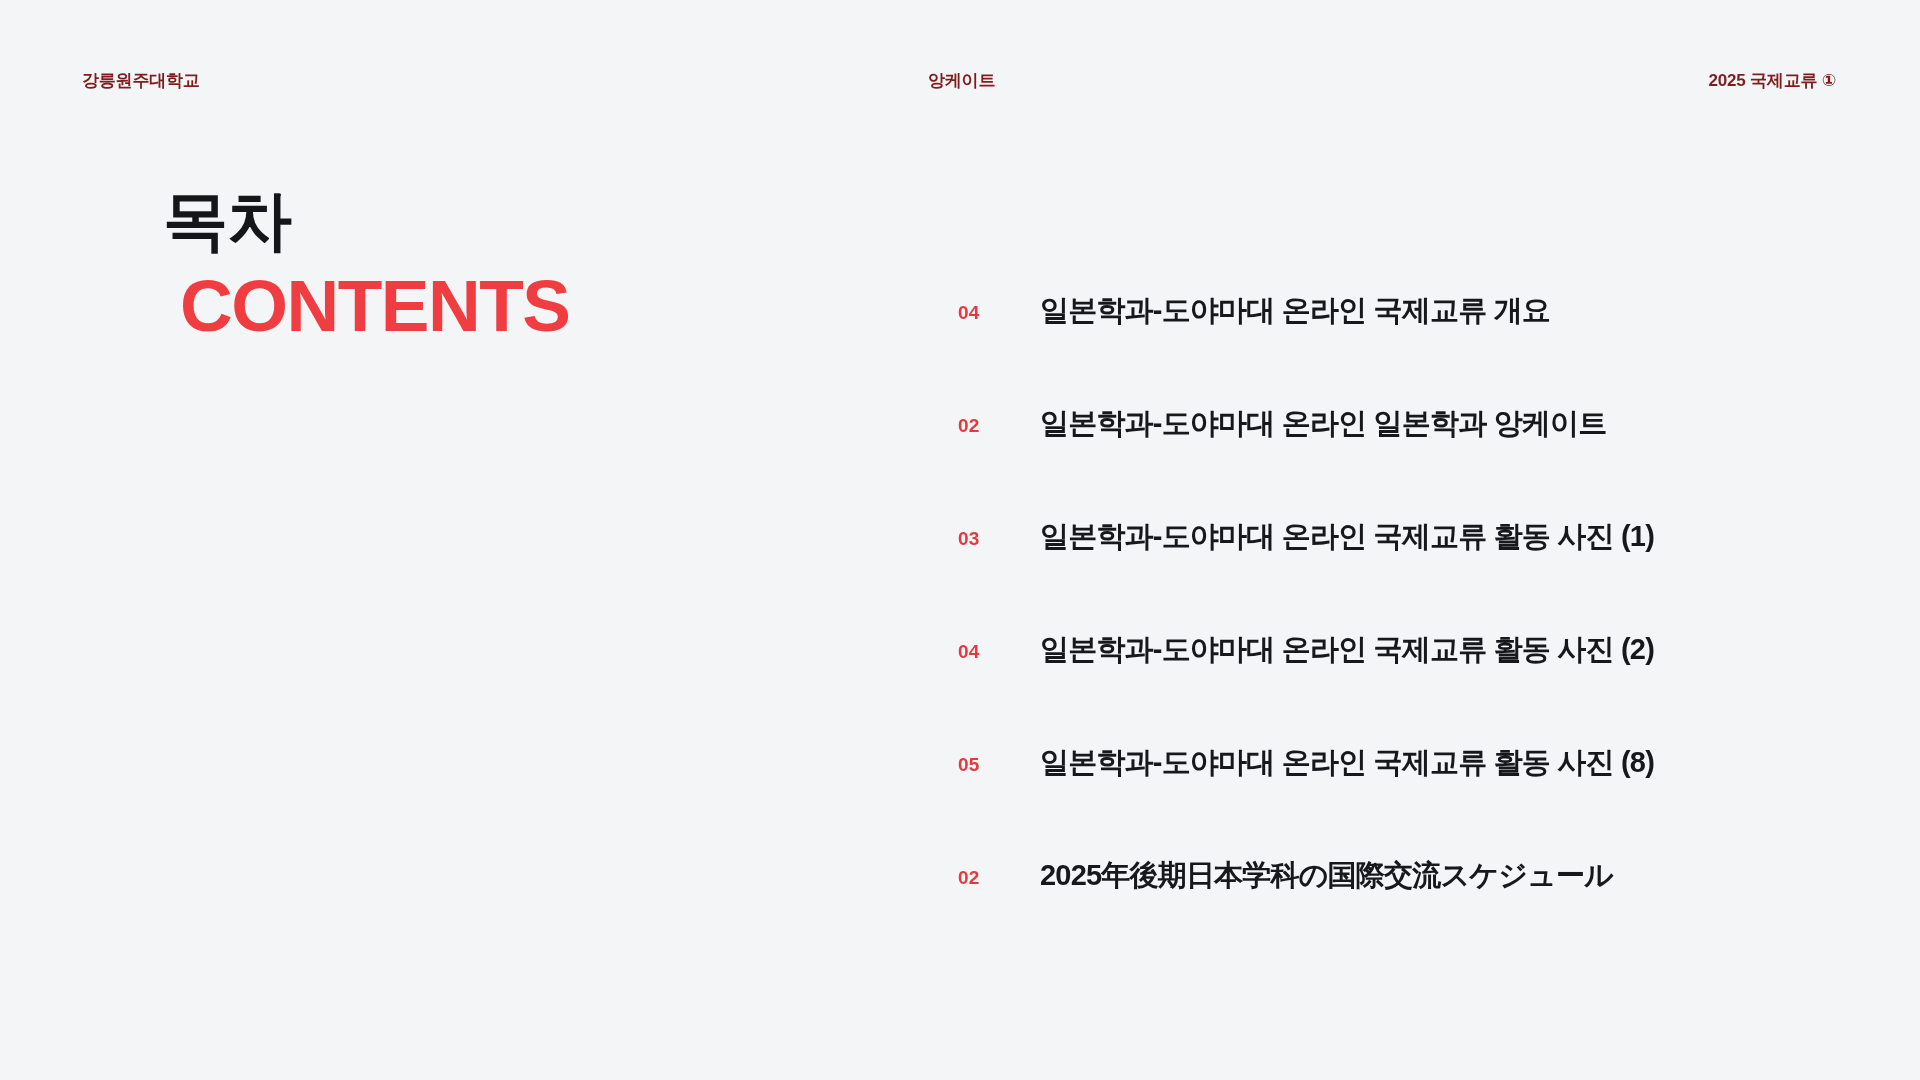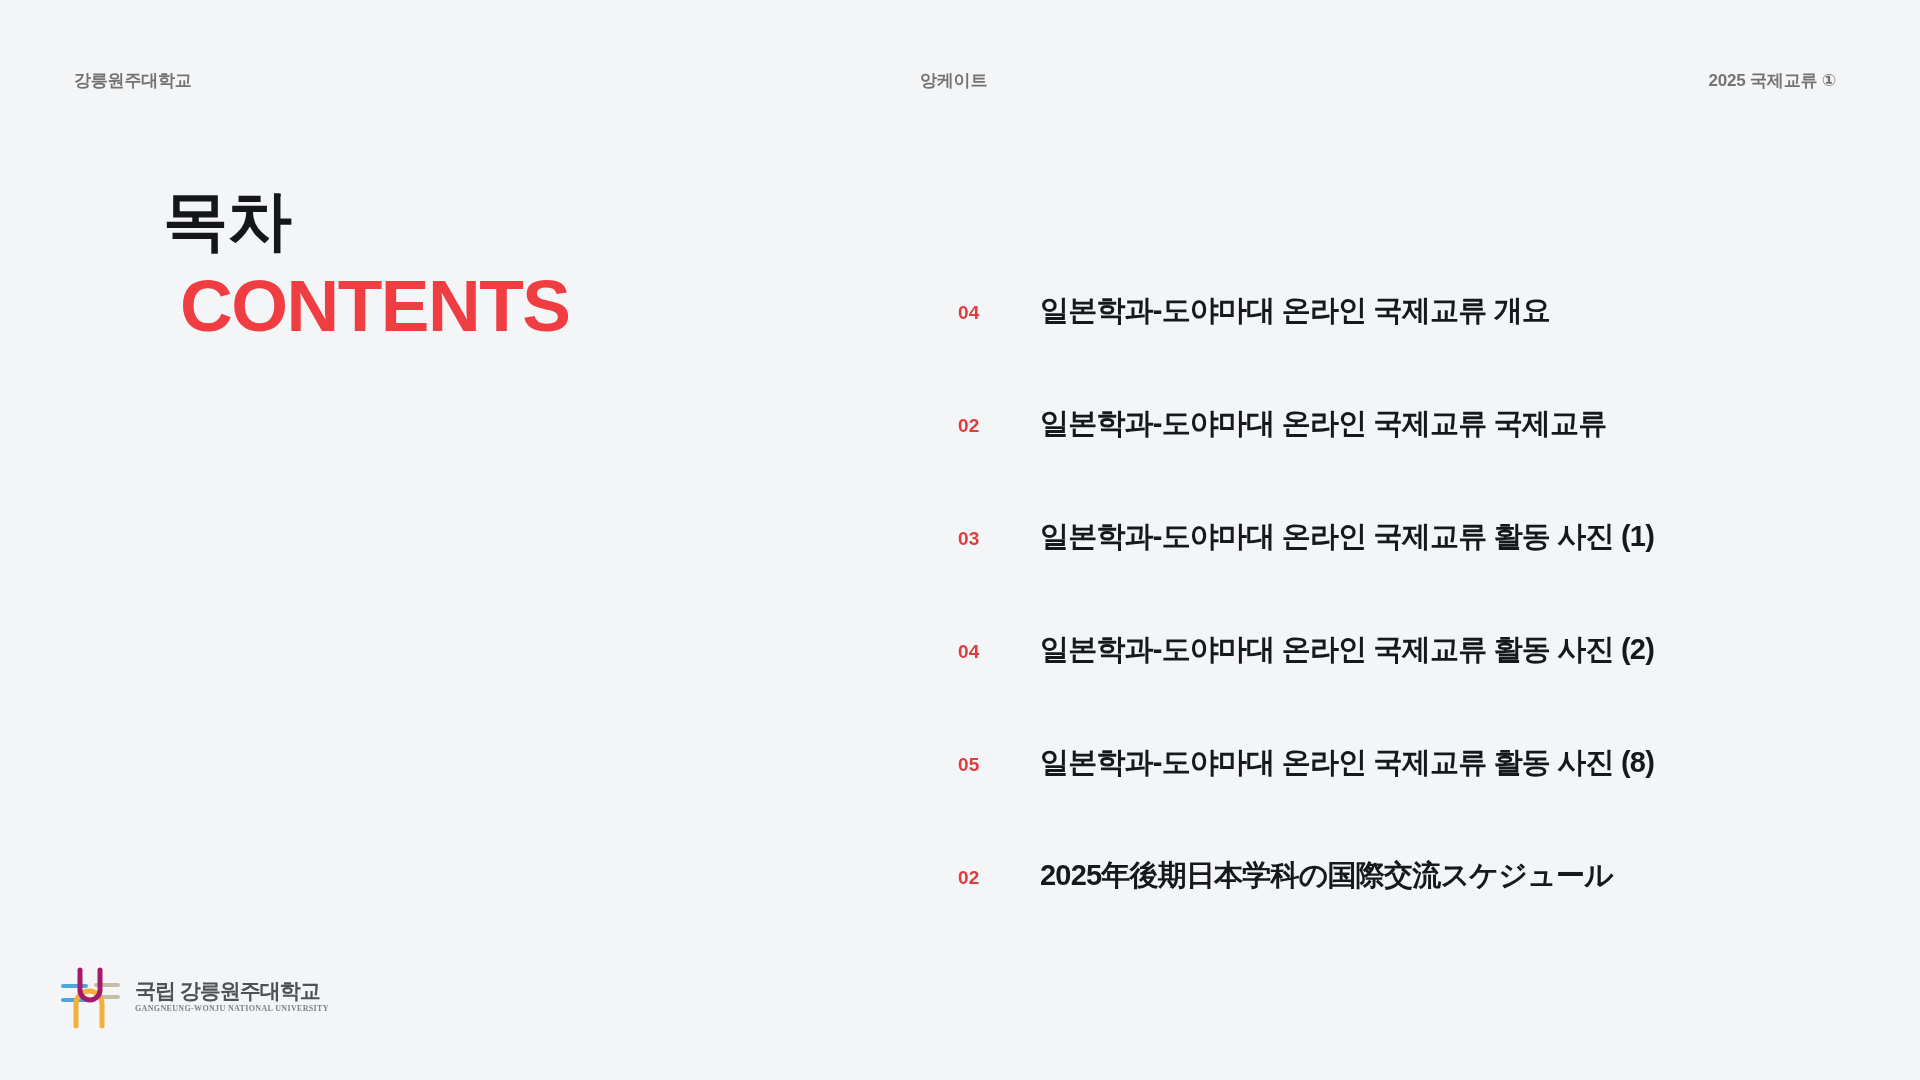--- a/index.html
+++ b/index.html
@@ -28,24 +28,25 @@
     position: absolute;
     top: 70px;
     left: 0;
     width: 1920px;
     height: 26px;
   }
   .hdr-text {
     position: absolute;
     font-size: 17px;
     font-weight: 700;
-    color: #737373;
+    color: #7f1d1d;
     letter-spacing: -0.2px;
     white-space: nowrap;
     line-height: 22px;
+    margin-left: 8px;
   }
   .hdr-left   { left: 74px;  top: 0; }
   .hdr-center { left: 920px; top: 0; }
   .hdr-right  { right: 84px; top: 0; text-align: right; }
 
   
   .title-block {
     position: absolute;
     left: 163px;
     top: 192px;
@@ -156,21 +157,21 @@
 
   <div class="contents-list">
 
     <div class="contents-item">
       <div class="item-num">04</div>
       <div class="item-title">일본학과-도야마대 온라인 국제교류 개요</div>
     </div>
 
     <div class="contents-item">
       <div class="item-num">02</div>
-      <div class="item-title">일본학과-도야마대 온라인 국제교류 국제교류</div>
+      <div class="item-title">일본학과-도야마대 온라인 일본학과 앙케이트</div>
     </div>
 
     <div class="contents-item">
       <div class="item-num">03</div>
       <div class="item-title">일본학과-도야마대 온라인 국제교류 활동 사진 (1)</div>
     </div>
 
     <div class="contents-item">
       <div class="item-num">04</div>
       <div class="item-title">일본학과-도야마대 온라인 국제교류 활동 사진 (2)</div>
@@ -181,32 +182,14 @@
       <div class="item-title">일본학과-도야마대 온라인 국제교류 활동 사진 (8)</div>
     </div>
 
     <div class="contents-item">
       <div class="item-num">02</div>
       <div class="item-title">2025年後期日本学科の国際交流スケジュール</div>
     </div>
 
   </div>
 
-  <div class="uni-logo">
-    <svg class="logo-mark" viewBox="0 0 62 66">
-
-      <line x1="36" y1="21" x2="58" y2="21" stroke="#c6bda6" stroke-width="4" stroke-linecap="round"></line>
-      <line x1="38" y1="33" x2="58" y2="33" stroke="#c6bda6" stroke-width="4" stroke-linecap="round"></line>
-
-      <line x1="3" y1="22" x2="26" y2="22" stroke="#4aa8dd" stroke-width="4" stroke-linecap="round"></line>
-      <line x1="3" y1="36" x2="26" y2="36" stroke="#4aa8dd" stroke-width="4" stroke-linecap="round"></line>
-
-      <path d="M16 62 L16 40 A13 13 0 0 1 42 40 L42 62" fill="none" stroke="#f2b03c" stroke-width="5" stroke-linecap="round"></path>
-
-      <path d="M20 6 L20 26 A10 10 0 0 0 40 26 L40 6" fill="none" stroke="#a51b6b" stroke-width="5" stroke-linecap="round"></path>
-    </svg>
-    <div class="logo-words">
-      <div class="logo-kr">국립 강릉원주대학교</div>
-      <div class="logo-en">GANGNEUNG-WONJU NATIONAL UNIVERSITY</div>
-    </div>
-  </div>
 
 </div>
 
 </body></html>

